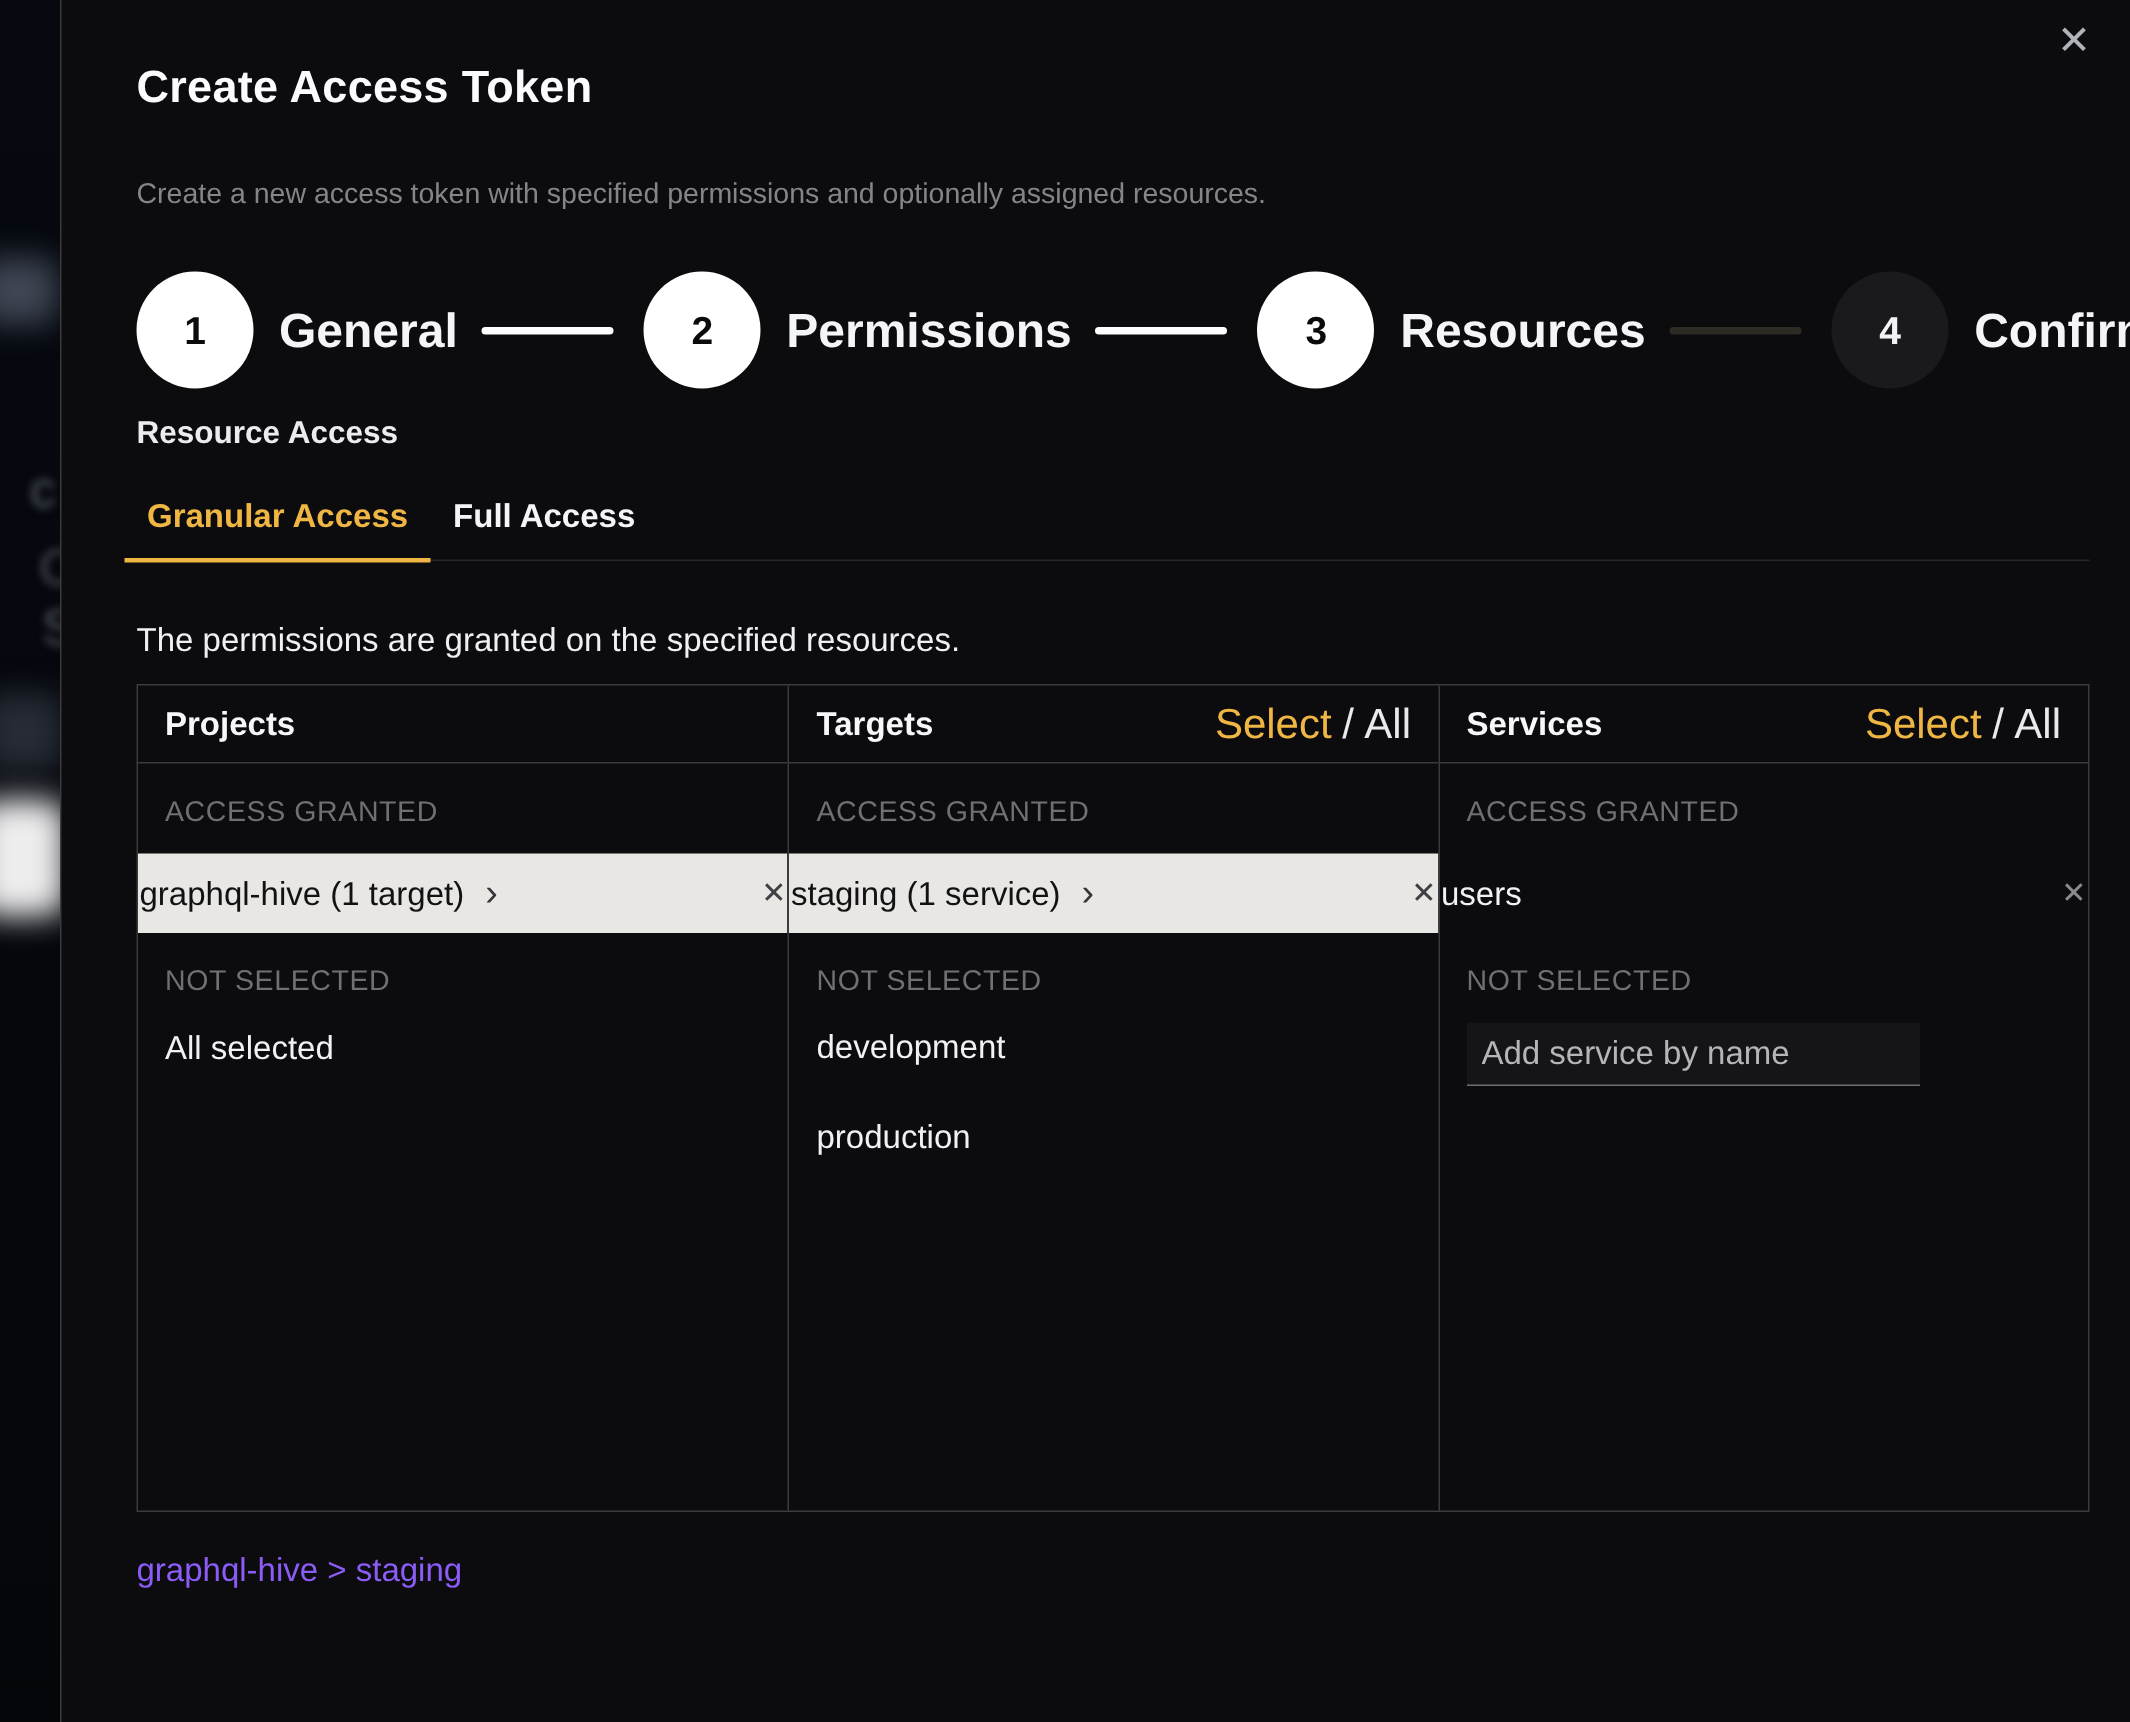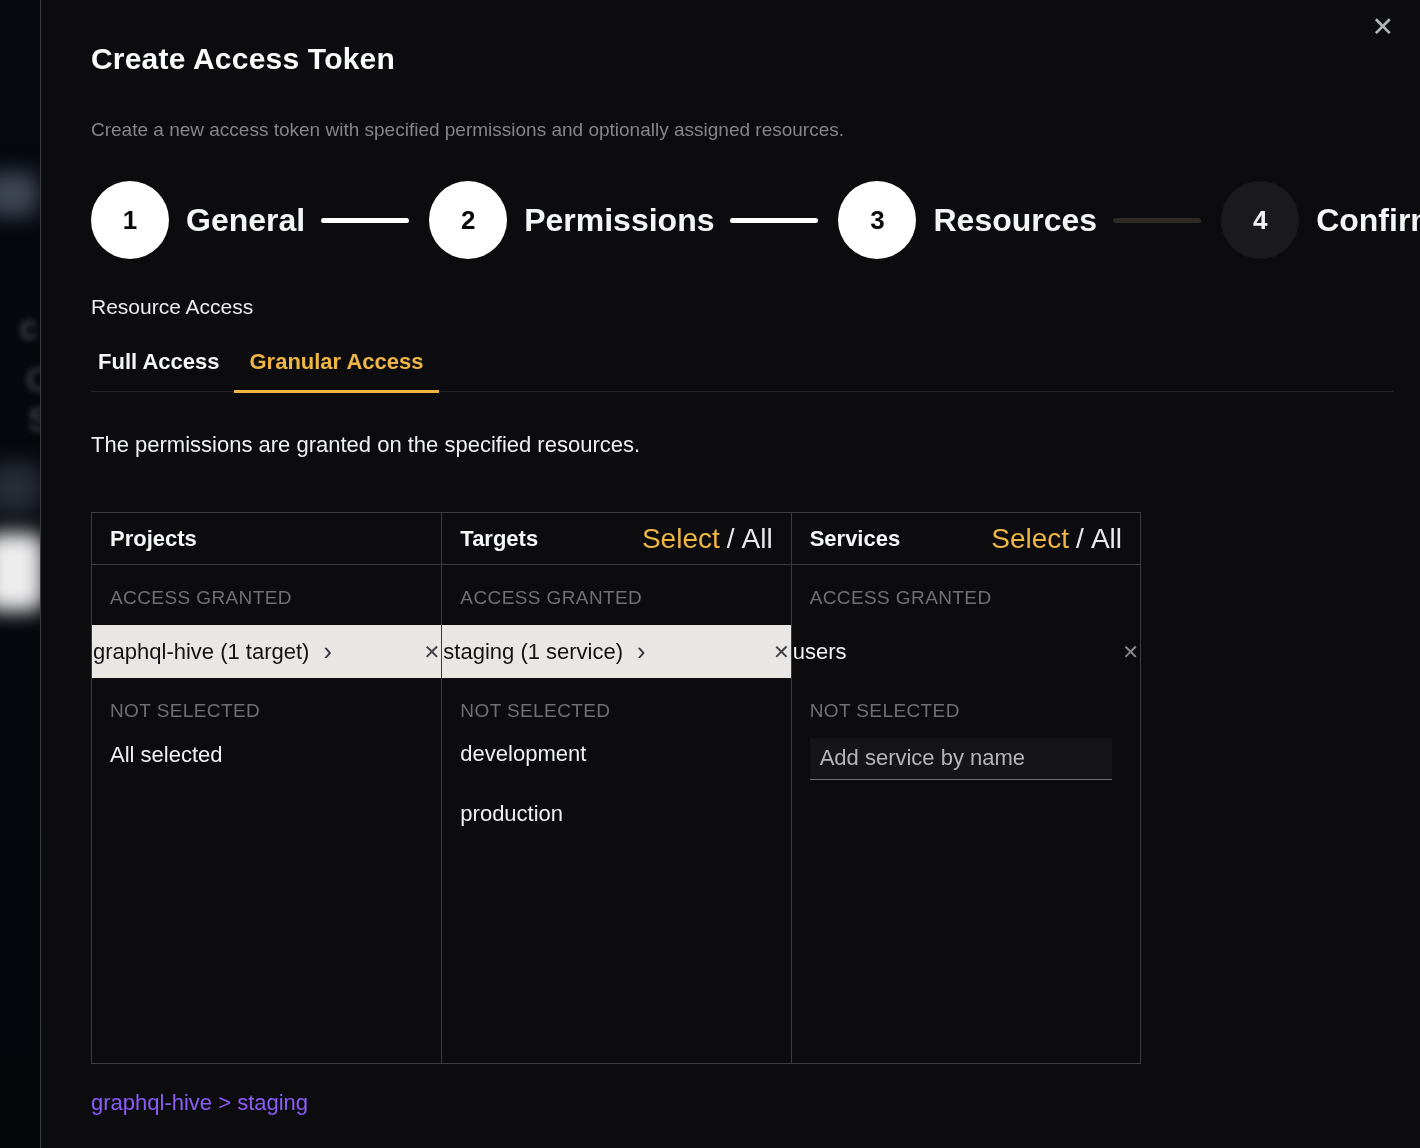--- a/index.html
+++ b/index.html
@@ -41,30 +41,30 @@
   .stepper{margin-top:40px;display:flex;align-items:center}
   .step{display:flex;align-items:center;cursor:pointer}
   .step-circle{width:78px;height:78px;border-radius:50%;background:#fff;color:#0b0b0e;
     display:flex;align-items:center;justify-content:center;font-size:26px;font-weight:700;flex:none}
   .step.inactive .step-circle{background:#1a1a1e;color:#f2f3f5}
   .step-label{margin-left:17px;font-size:32px;font-weight:700;color:#f4f5f7;white-space:nowrap}
   .connector{width:88px;height:5px;border-radius:3px;background:#fff;margin:0 20px 0 16px;flex:none}
   .connector.inactive{background:#2e2a24}
 
   
-  .ra-heading{margin-top:36px;font-size:21px;font-weight:400;color:#ececef}
+  .ra-heading{margin-top:18px;font-size:21px;font-weight:700;color:#ececef}
   .tabs{margin-top:30px;display:flex;border-bottom:1px solid var(--soft-border);width:1302px}
   .tab{padding:0 15px 15px;font-size:22px;font-weight:600;color:#f4f5f7;cursor:pointer;
     border-bottom:3px solid transparent;margin-bottom:-2px}
   .tab:first-child{margin-left:-8px}
   .tab.active{color:var(--accent);border-bottom-color:var(--accent)}
   .ra-desc{margin-top:40px;font-size:22px;color:#eef0f2}
 
   
-  .picker{margin-top:54px;width:1050px;height:552px;border:1px solid var(--border);
+  .picker{margin-top:16px;width:1302px;height:552px;border:1px solid var(--border);
     display:grid;grid-template-columns:1fr 1fr 1fr}
   .col{overflow:hidden}
   .col + .col{border-left:1px solid var(--border)}
   .col-header{height:52px;border-bottom:1px solid var(--border);display:flex;
     align-items:center;justify-content:space-between;padding:0 18px}
   .col-title{font-size:22px;font-weight:700;color:#f6f7f9}
   .select-all{font-size:28px;white-space:nowrap}
   .select-all .sel{color:var(--accent);cursor:pointer}
   .select-all .div{color:#e9eaec;margin:0 7px}
   .select-all .all{color:#e9eaec;cursor:pointer}
@@ -124,22 +124,22 @@
       <div class="connector inactive"></div>
       <div class="step inactive">
         <div class="step-circle">4</div>
         <div class="step-label">Confirm</div>
       </div>
     </div>
 
     <div class="ra-heading">Resource Access</div>
 
     <div class="tabs">
+      <div class="tab active">Granular Access</div>
       <div class="tab">Full Access</div>
-      <div class="tab active">Granular Access</div>
     </div>
 
     <div class="ra-desc">The permissions are granted on the specified resources.</div>
 
     <div class="picker">
 
       <div class="col">
         <div class="col-header">
           <span class="col-title">Projects</span>
         </div>

